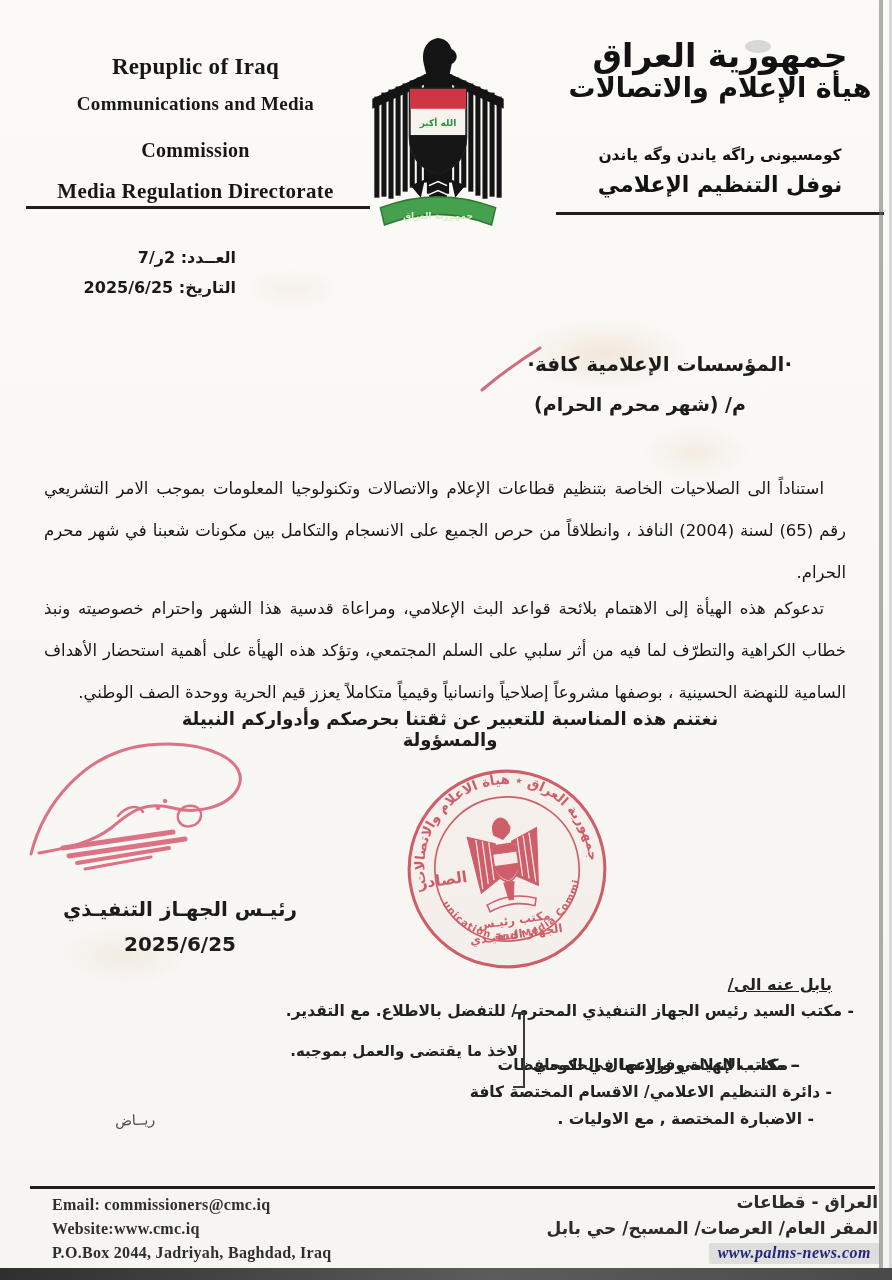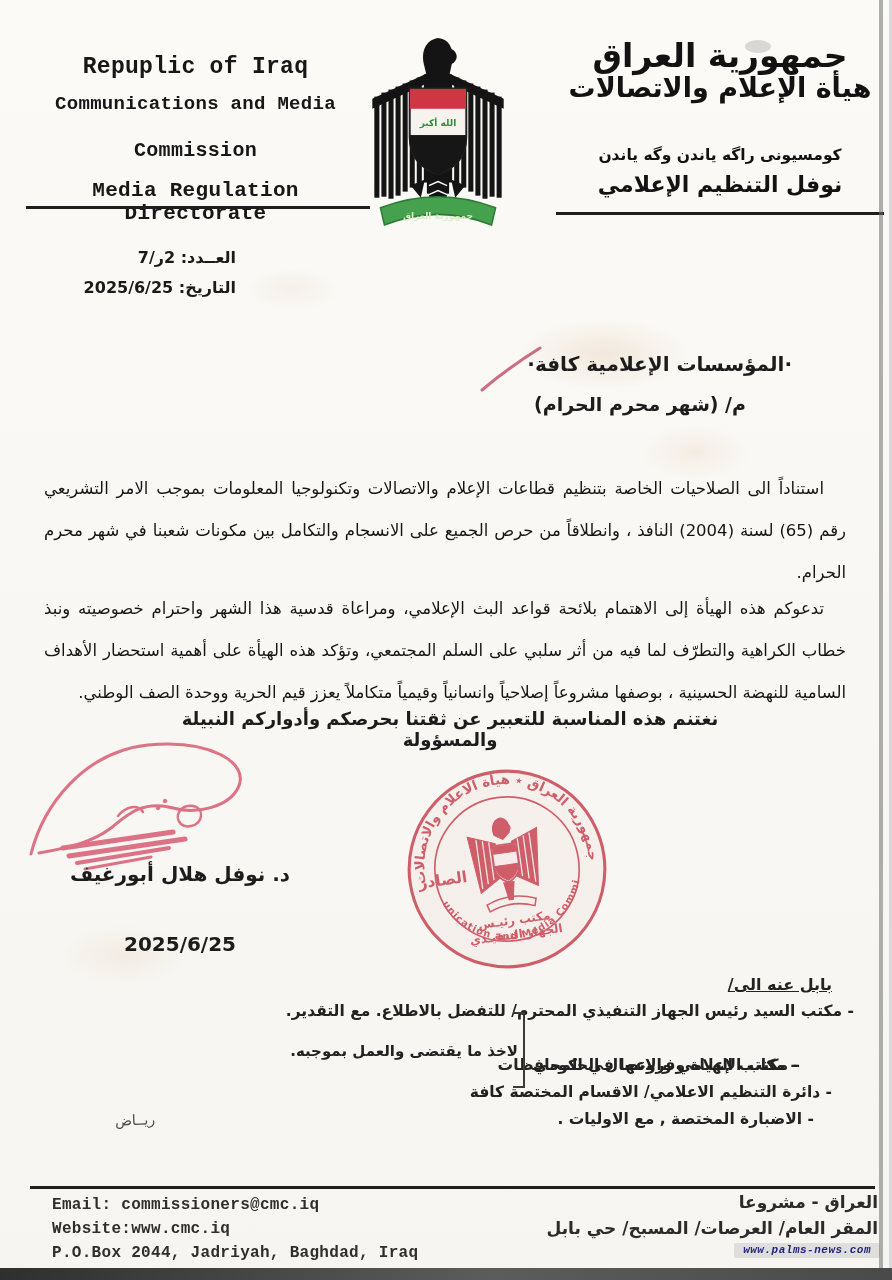--- a/index.html
+++ b/index.html
@@ -1,40 +1,40 @@
 <!DOCTYPE html>
 <html lang="ar"><head>
 <meta charset="utf-8">
 <style>
   html,body{margin:0;padding:0;background:#e9e9e9;}
   .page{position:relative;width:892px;height:1280px;margin:0 auto;overflow:hidden;
         background:linear-gradient(180deg,#fbfaf7 0%,#f8f7f3 60%,#f6f5f1 100%);
         font-family:"DejaVu Sans",sans-serif;color:#1c1c1c;}
   .abs{position:absolute;}
-  .en{font-family:Liberation Mono, monospace;}
+  .en{font-family:Liberation Serif, serif;}
   .ar{font-family:"DejaVu Sans",sans-serif;direction:rtl;unicode-bidi:plaintext;}
   .b{font-weight:bold;}
   
   .en-h{left:28px;width:335px;text-align:center;font-weight:bold;color:#171717;letter-spacing:.3px;}
   .rule{background:#1f1f1f;height:3px;}
   .ar-h{left:555px;width:330px;text-align:center;font-weight:bold;color:#121212;}
   
   .ref{left:40px;width:196px;font-weight:bold;font-size:16px;color:#1a1a1a;direction:rtl;text-align:right;}
   .ref bdo{unicode-bidi:bidi-override;}
   
   .bodyline{height:42px;line-height:42px;font-size:16.5px;color:#151515;
             text-align:justify;text-align-last:justify;direction:rtl;white-space:nowrap;}
   .bodyline.last{text-align-last:right;}
   .bodyline.indent{padding-right:22px;}
   
   .dist{font-size:15.5px;font-weight:bold;color:#222;direction:rtl;text-align:right;white-space:nowrap;}
   
   .foot-en{font-size:16px;font-weight:bold;color:#2e2e2e;letter-spacing:.3px;}
   .foot-ar{font-size:17px;font-weight:bold;color:#2b2b2b;direction:rtl;white-space:nowrap;}
-  .wm{font-style:italic;font-weight:bold;font-size:11px;color:#24247e;background:#dededc;
+  .wm{font-style:italic;font-weight:bold;font-size:16px;color:#24247e;background:#dededc;
       padding:1px 9px 2px 9px;border-radius:2px;letter-spacing:.5px;}
   .blotch{border-radius:50%;pointer-events:none;}
   .edge-right{right:9px;top:0;width:4px;height:100%;background:#6f6f6f;opacity:.55;}
   .edge-right2{right:0;top:0;width:3px;height:100%;background:#d8d8d8;}
   .bottom-bar{left:0;bottom:0;width:100%;height:12px;background:linear-gradient(90deg,#2f2f2f,#5c5c5c 55%,#4a4a4a);}
 </style>
 </head>
 <body>
 
 <div class="page">
@@ -131,21 +131,21 @@
       <path d="M40,112 L150,96" stroke-width="5"></path>
       <path d="M46,120 L162,103" stroke-width="5"></path>
       <path d="M54,127 L146,112" stroke-width="4"></path>
       <path d="M62,133 L128,121" stroke-width="3"></path>
       <path d="M158,88 C150,80 158,68 170,70 C182,72 180,88 168,90 C163,91 160,90 158,88" stroke-width="2.5"></path>
       <path d="M95,80 C103,70 115,68 120,76" stroke-width="2.5"></path>
       <circle cx="135" cy="72" r="1.8" fill="#d96076"></circle>
       <circle cx="142" cy="65" r="1.8" fill="#d96076"></circle>
     </g>
   </svg>
-  <div class="abs ar b" style="left:55px;top:862px;width:250px;text-align:center;font-size:20px;">د. نوفل هلال أبورغيف</div>
+  <div class="abs ar b" style="left:55px;top:897px;width:250px;text-align:center;font-size:20px;">رئيـس الجهـاز التنفيـذي</div>
   <div class="abs b" style="left:55px;top:932px;width:250px;text-align:center;font-size:20px;">
     <bdo dir="ltr">2025/6/25</bdo>
   </div>
 
   <svg class="abs" style="left:404px;top:766px;" width="206" height="206" viewBox="0 0 200 200" xmlns="http://www.w3.org/2000/svg" xmlns:xlink="http://www.w3.org/1999/xlink">
     <g transform="rotate(-8 100 100)" opacity=".88">
       <circle cx="100" cy="100" r="95" fill="rgba(222,120,128,0.06)" stroke="#c94956" stroke-width="3"></circle>
       <circle cx="100" cy="100" r="70" fill="none" stroke="#c94956" stroke-width="1.6"></circle>
       <path id="arcT" d="M 21,110 A 80,80 0 1 1 179,110" fill="none"></path>
       <text fill="#c94956" font-size="13" font-weight="bold">
@@ -191,21 +191,21 @@
   <div class="abs" style="left:513px;top:1012px;width:10px;height:2px;background:#3a3a3a;"></div>
   <div class="abs" style="left:513px;top:1086px;width:10px;height:2px;background:#3a3a3a;"></div>
   <div class="abs ar dist" style="left:290px;top:1042px;width:228px;font-size:15px;">لاخذ ما يقتضى والعمل بموجبه.</div>
 
   <div class="abs ar" style="left:115px;top:1112px;font-size:14px;color:#4a4a4a;transform:rotate(-2deg);">ريــاض</div>
 
   <div class="abs rule" style="left:30px;top:1186px;width:845px;"></div>
   <div class="abs en foot-en" style="left:52px;top:1196px;">Email: commissioners@cmc.iq</div>
   <div class="abs en foot-en" style="left:52px;top:1220px;">Website:www.cmc.iq</div>
   <div class="abs en foot-en" style="left:52px;top:1244px;">P.O.Box 2044, Jadriyah, Baghdad, Iraq</div>
-  <div class="abs ar foot-ar" style="right:14px;top:1192px;">العراق - مشروعا</div>
+  <div class="abs ar foot-ar" style="right:14px;top:1192px;">العراق - قطاعات</div>
   <div class="abs ar foot-ar" style="right:14px;top:1218px;">المقر العام/ العرصات/ المسبح/ حي بابل</div>
   <div class="abs en wm" style="right:12px;top:1243px;">www.palms-news.com</div>
 
   <div class="abs edge-right"></div>
   <div class="abs edge-right2"></div>
   <div class="abs bottom-bar"></div>
 
 </div>
 
 </body></html>

